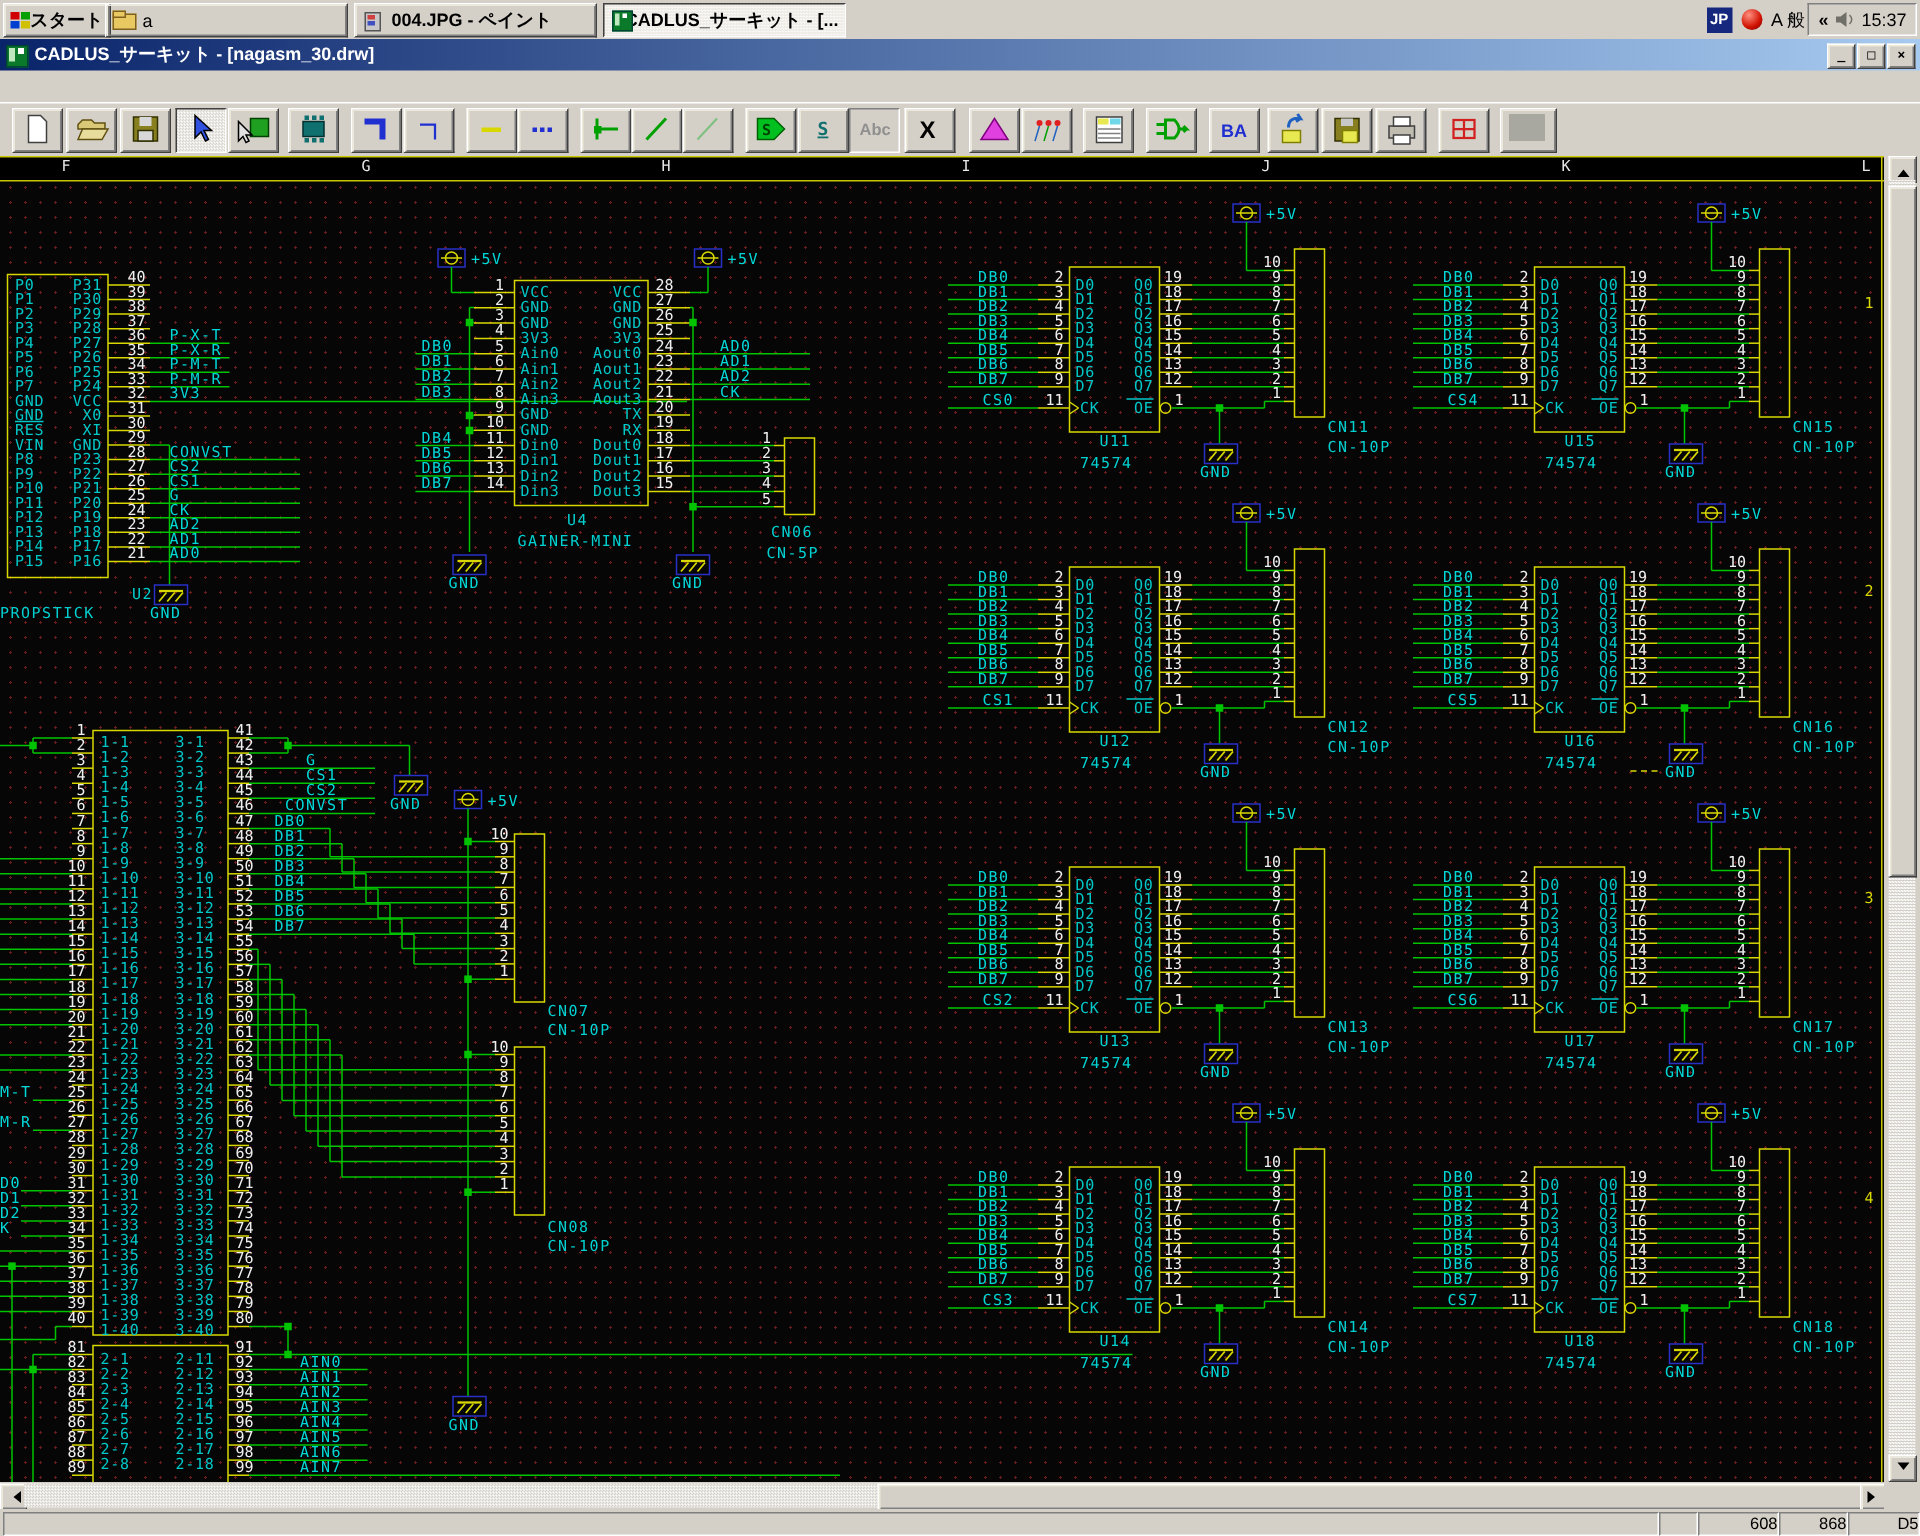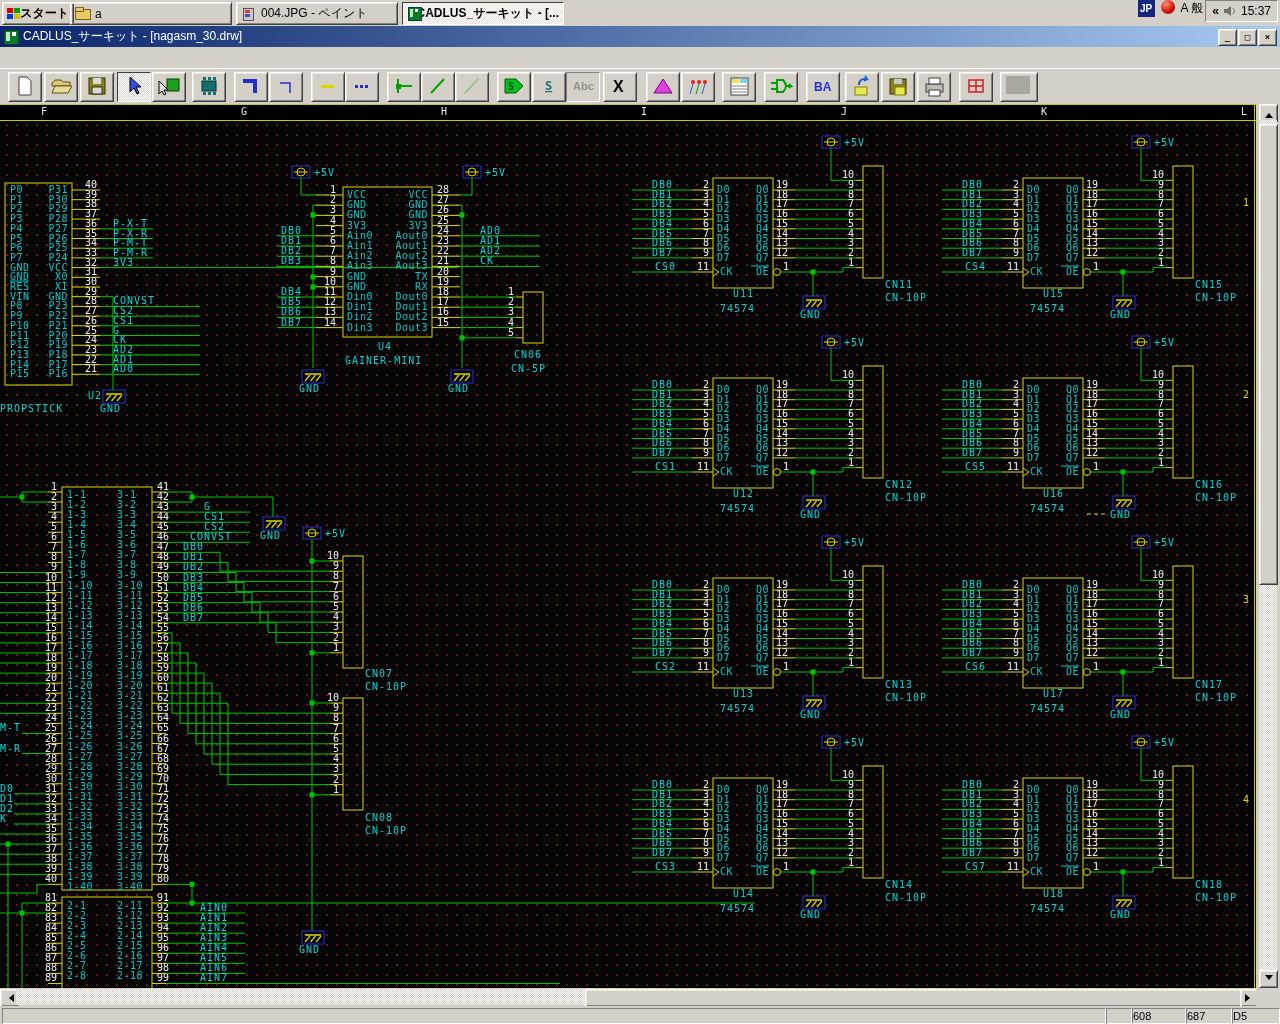--- a/index.html
+++ b/index.html
@@ -6,27 +6,27 @@
     font-family:"Liberation Sans",sans-serif;font-size:12px;-webkit-font-smoothing:none;}
   #screen{position:absolute;left:0;top:0;width:1280px;height:1024px;background:#d4d0c8;}
   .raised{border-top:1px solid #fff;border-left:1px solid #fff;border-right:1px solid #404040;border-bottom:1px solid #404040;box-shadow:inset 1px 1px 0 #ece9d8, inset -1px -1px 0 #808080;}
   .sunken{border-top:1px solid #808080;border-left:1px solid #808080;border-right:1px solid #fff;border-bottom:1px solid #fff;}
   .dither{background:repeating-conic-gradient(#ffffff 0 25%,#d4d0c8 0 50%);background-size:2px 2px;}
   
   #taskbar{position:absolute;left:0;top:0;width:1280px;height:26px;background:#d4d0c8;border-bottom:7px solid #737373;}
   .tbtn{position:absolute;top:2px;height:21px;display:flex;align-items:center;gap:4px;padding:0 4px;overflow:hidden;white-space:nowrap;}
   #start-button{font-weight:bold;}
   .task-active{font-weight:bold;background:repeating-conic-gradient(#ffffff 0 25%,#e8e4dc 0 50%);background-size:2px 2px;border-top:1px solid #404040;border-left:1px solid #404040;border-right:1px solid #fff;border-bottom:1px solid #fff;box-shadow:none;}
-  #tray{position:absolute;right:0;top:0;height:26px;display:flex;align-items:flex-start;}
+  #tray{position:absolute;right:0;top:0;height:26px;display:flex;align-items:center;}
   #jp-box{width:17px;height:17px;background:#16277e;color:#fff;font-weight:bold;font-size:10px;display:flex;align-items:center;justify-content:center;}
   #ime-ball{width:14px;height:14px;border-radius:50%;background:radial-gradient(circle at 5px 4px,#ff9080,#d01000 60%,#700000);margin:0 6px;}
   #tray-box{height:20px;display:flex;align-items:center;gap:4px;padding:0 6px;margin:0 2px;}
   
   #titlebar{position:absolute;left:0;top:26px;width:1280px;height:21px;background:linear-gradient(90deg,#0a246a,#a6caf0);color:#fff;display:flex;align-items:center;}
-  #titlebar .title{font-weight:normal;margin-left:4px;}
+  #titlebar .title{font-weight:bold;margin-left:4px;}
   .winbtns{position:absolute;right:3px;top:3px;display:flex;gap:1px;}
   .wbtn{width:17px;height:15px;background:#d4d0c8;font-size:9px;font-weight:bold;color:#000;display:flex;align-items:center;justify-content:center;line-height:9px;font-family:"DejaVu Sans Mono",monospace;}
   #menubar{position:absolute;left:0;top:47px;width:1280px;height:21px;background:#d4d0c8;display:flex;align-items:center;}
   .menu-item{padding:2px 9px;color:#000;}
   #mdi-btns{position:absolute;right:4px;top:50px;display:flex;gap:1px;}
   .mbtn{width:15px;height:13px;background:#d4d0c8;font-size:8px;display:flex;align-items:center;justify-content:center;font-family:"DejaVu Sans Mono",monospace;}
   #toolbar{position:absolute;left:0;top:68px;width:1280px;height:36px;background:#d4d0c8;border-top:1px solid #fff;}
   .toolbtn{position:absolute;top:3px;width:32px;height:28px;background:#d4d0c8;}
   .toolbtn svg{position:absolute;left:3px;top:2px;}
   .tool-pressed{background:repeating-conic-gradient(#ffffff 0 25%,#d8d4cc 0 50%);background-size:2px 2px;border-top:1px solid #404040;border-left:1px solid #404040;border-right:1px solid #fff;border-bottom:1px solid #fff;box-shadow:none;}
@@ -42,21 +42,21 @@
   #schem .net{fill:#00d8d8;font-size:10px;letter-spacing:1px;}
   #schem .pin{fill:#00c8c8;font-size:10px;letter-spacing:.5px;}
   #schem .num{fill:#f0f0f0;font-size:10px;}
   #schem .ref{fill:#00d0d0;font-size:10px;letter-spacing:1px;}
   
   #vscroll{position:absolute;left:1258px;top:104px;width:20px;height:884px;background:#d4d0c8;}
   #hscroll{position:absolute;left:0;top:989px;width:1256px;height:17px;background:#d4d0c8;}
   .sb-arrow{position:absolute;background:#d4d0c8;display:flex;align-items:center;justify-content:center;}
   .tri{width:0;height:0;border:4px solid transparent;}
   #statusbar{position:absolute;left:0;top:1006px;width:1280px;height:18px;background:#d4d0c8;}
-  .scell{position:absolute;top:2px;height:13px;font-size:11px;color:#000;text-align:left;padding-top:1px;}
+  .scell{position:absolute;top:2px;height:13px;font-size:11px;color:#000;text-align:right;padding-top:1px;}
   .icon16{width:16px;height:16px;position:relative;display:inline-block;}
 </style>
 </head>
 <body>
 
 <div id="screen">
 
   <div id="taskbar">
     <div class="tbtn raised" id="start-button" style="left:2px;width:62px;">
       <span class="icon16" style="width:14px;height:12px;">
@@ -68,21 +68,21 @@
       <span>スタート</span>
     </div>
     <div id="task-buttons">
         <div class="tbtn raised" style="left: 70px; width: 152px;">
           <span class="icon16" style="width: 16px; height: 13px;">
             <span style="position:absolute;left:0;top:2px;width:14px;height:9px;background:#e8c860;border:1px solid #806020;"></span>
             <span style="position:absolute;left:0;top:0;width:7px;height:3px;background:#e8c860;border:1px solid #806020;"></span>
           </span>
           <span>a</span>
         </div>
-        <div class="tbtn raised" style="left: 236px; width: 152px;">
+        <div class="tbtn raised" style="left: 236px; width: 152px; font-weight: bold;">
           <span class="icon16" style="width: 16px; height: 13px;">
             <span style="position:absolute;left:2px;top:1px;width:9px;height:11px;background:#c8c8c8;border:1px solid #555;"></span>
             <span style="position:absolute;left:4px;top:3px;width:5px;height:3px;background:#d04040;"></span>
             <span style="position:absolute;left:4px;top:7px;width:5px;height:3px;background:#4050c0;"></span>
           </span>
           <span>004.JPG - ペイント</span>
         </div>
         <div class="tbtn raised task-active" style="left: 402px; width: 152px;">
           <span class="icon16" style="width: 16px; height: 13px;">
             <span style="position:absolute;left:1px;top:0;width:12px;height:12px;background:#0a7a2a;border:1px solid #043;"></span>
@@ -2166,16 +2166,16 @@
       <div class="sb-arrow raised" style="left: 1240px; top: 0px; width: 16px; height: 16px;">
         <div class="tri" style="border-left: 5px solid rgb(0, 0, 0);"></div>
       </div>
     </div>
   <div style="position:absolute;left:1256px;top:989px;width:24px;height:17px;background:#d4d0c8;"></div>
 
   <div id="statusbar">
       <div class="scell sunken" style="left: 2px; width: 1102px;"></div>
       <div class="scell sunken" style="left: 1106px; width: 24px;"></div>
       <div class="scell sunken" style="left: 1132px; width: 52px;">608</div>
-      <div class="scell sunken" style="left: 1186px; width: 44px;">687</div>
+      <div class="scell sunken" style="left: 1186px; width: 44px;">868</div>
       <div class="scell sunken" style="left: 1232px; width: 46px;">D5</div>
     </div>
 </div>
 
 </body></html>

